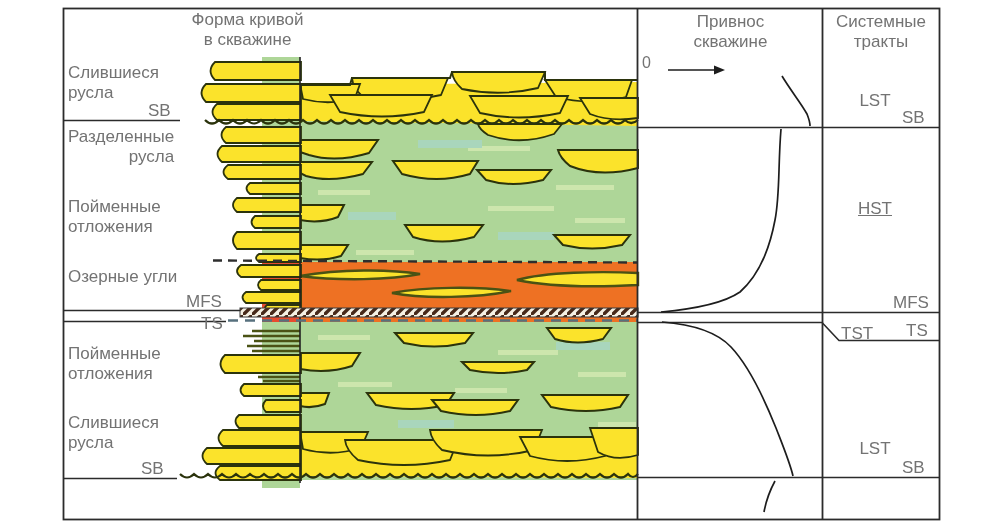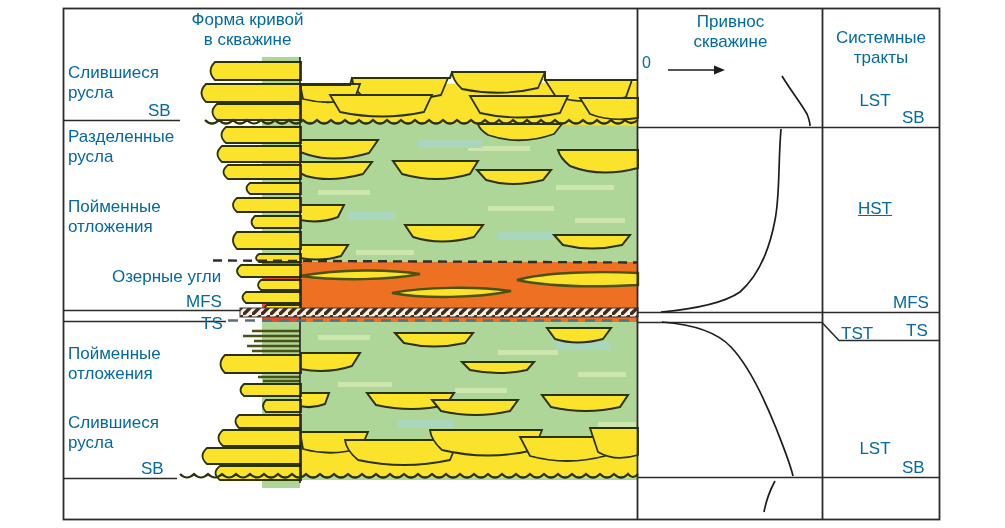--- a/index.html
+++ b/index.html
@@ -1,19 +1,19 @@
 <!DOCTYPE html>
 <html><head>
 <meta charset="utf-8">
 <style>
   html,body{margin:0;padding:0;background:#fff;}
   #stage{position:relative;width:1005px;height:528px;background:#fff;overflow:hidden;
          font-family:"Liberation Sans",sans-serif;}
   #stage svg{position:absolute;left:0;top:0;}
-  .lbl{position:absolute;font-size:17px;line-height:1.18;color:#0369a1;white-space:pre-line;}
+  .lbl{position:absolute;font-size:17px;line-height:1.18;color:#737373;white-space:pre-line;}
   .ctr{text-align:center;}
   .sm{font-size:16px;}
 </style>
 </head>
 <body>
 
 <div id="stage">
 
 <svg width="1005" height="528" viewBox="0 0 1005 528">
   <defs>
@@ -184,32 +184,32 @@
   <g>
     <line x1="668" y1="70" x2="714" y2="70" stroke="#1d1d1d" stroke-width="1.6"></line>
     <polygon points="714,65.5 725,70 714,74.5" fill="#1d1d1d"></polygon>
   </g>
 </svg>
 
 <div class="lbl ctr" style="left:150px;top:10px;width:195px;">Форма кривой
 в скважине</div>
 <div class="lbl ctr" style="left:648px;top:12px;width:165px;">Привнос
 скважине</div>
-<div class="lbl ctr" style="left:827px;top:28px;width:108px;">Системные
+<div class="lbl ctr" style="left:827px;top:12px;width:108px;">Системные
 тракты</div>
 <div class="lbl sm" style="left:642px;top:54px;">0</div>
 
 <div class="lbl" style="left:68px;top:63px;">Слившиеся
 русла</div>
 <div class="lbl" style="left:148px;top:101px;">SB</div>
-<div class="lbl" style="left:68px;top:127px;">Разделенные
+<div class="lbl" style="left:68px;top:127px;text-align:right;">Разделенные
 русла</div>
 <div class="lbl" style="left:68px;top:197px;">Пойменные
 отложения</div>
-<div class="lbl" style="left:68px;top:267px;margin-left:44px;">Озерные угли</div>
+<div class="lbl" style="left:68px;top:267px;">Озерные угли</div>
 <div class="lbl" style="left:186px;top:292px;">MFS</div>
 <div class="lbl" style="left:201px;top:314px;">TS</div>
 <div class="lbl" style="left:68px;top:344px;">Пойменные
 отложения</div>
 <div class="lbl" style="left:68px;top:413px;">Слившиеся
 русла</div>
 <div class="lbl" style="left:141px;top:459px;">SB</div>
 
 <div class="lbl ctr" style="left:840px;top:91px;width:70px;">LST</div>
 <div class="lbl" style="left:902px;top:108px;">SB</div>

